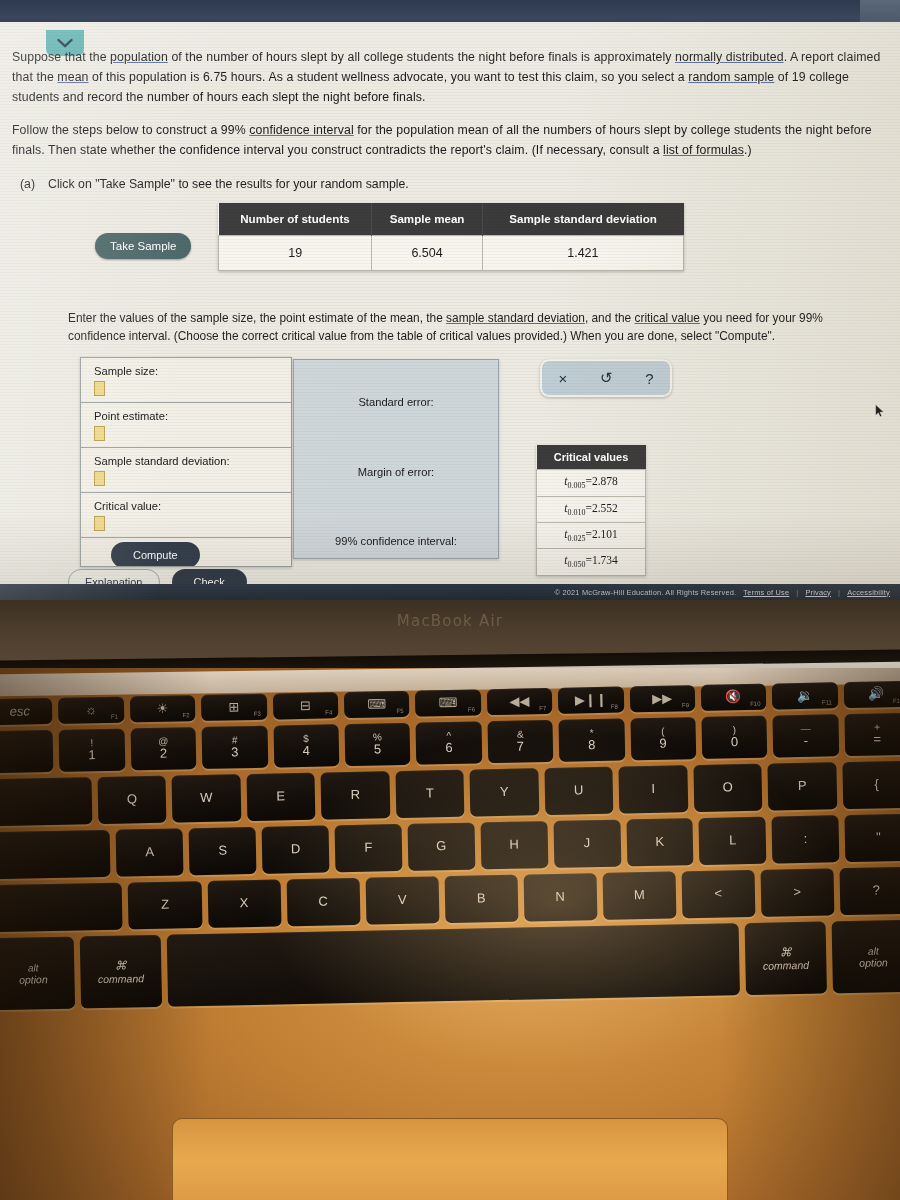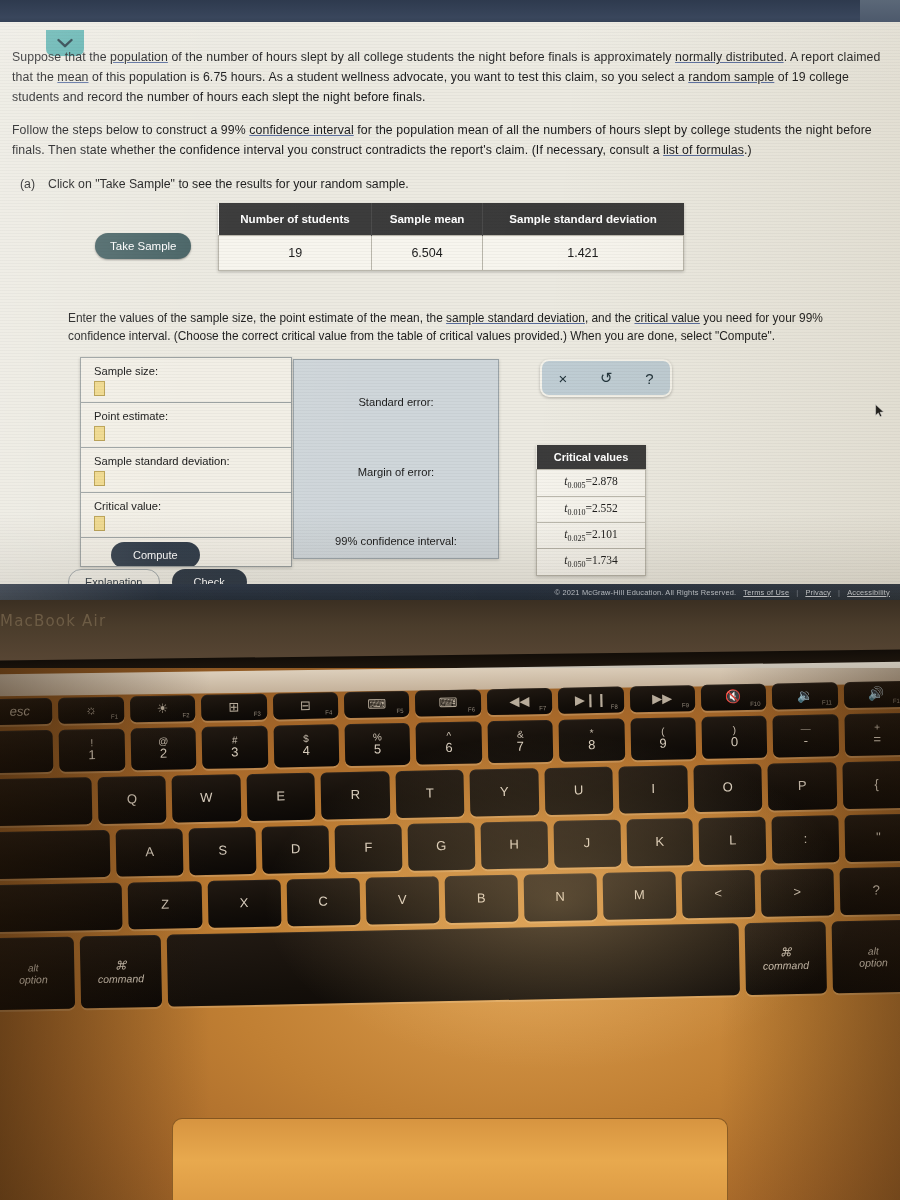--- a/index.html
+++ b/index.html
@@ -201,21 +201,21 @@
 
   
   .cursor { position:absolute; left: 875px; top: 382px; width:10px; height:14px; }
 
   
   .lid-bottom {
     position:absolute; left:0; top: 600px; width:900px; height: 62px;
     background: linear-gradient(180deg,#3b2f22 0%, #4a3c2b 40%, #584634 100%);
   }
   .mba-label {
-    position:absolute; left:0; top: 612px; width:900px; 
+    position:absolute; left:0; top: 612px; width:900px; text-align:center;
     color:#6d5c45; font-size: 15px; letter-spacing: 1.2px;
     font-family:"DejaVu Sans", sans-serif;
   }
   .hinge {
     position:absolute; left:0; top: 655px; width:900px; height: 22px;
     background: linear-gradient(180deg,#120d08,#251b11);
     transform: skewY(-0.7deg);
   }
   .deck {
     position:absolute; left:0; top: 668px; width:900px; height: 532px;

